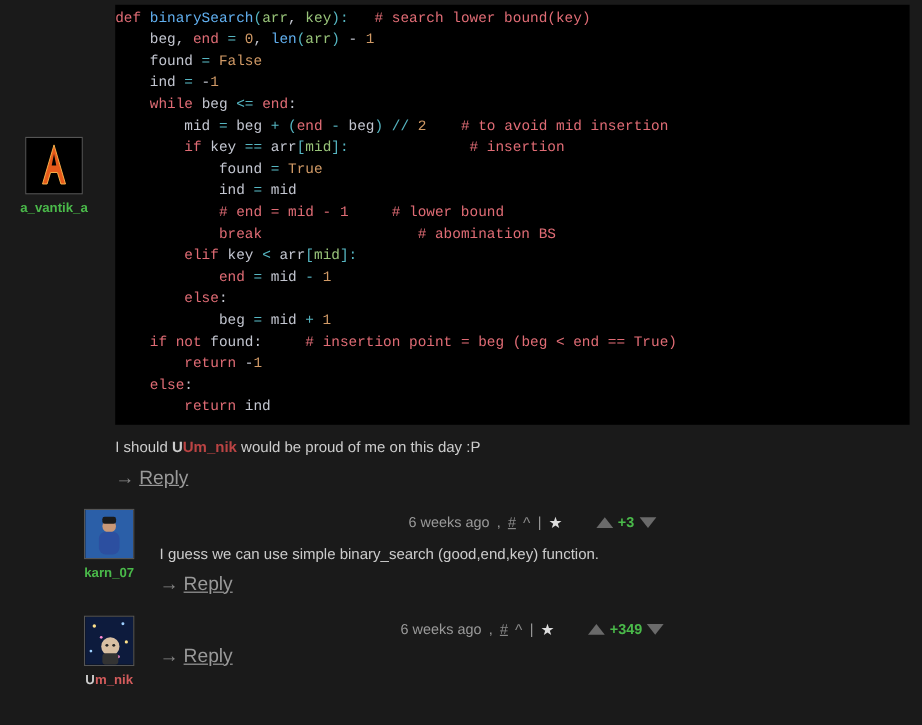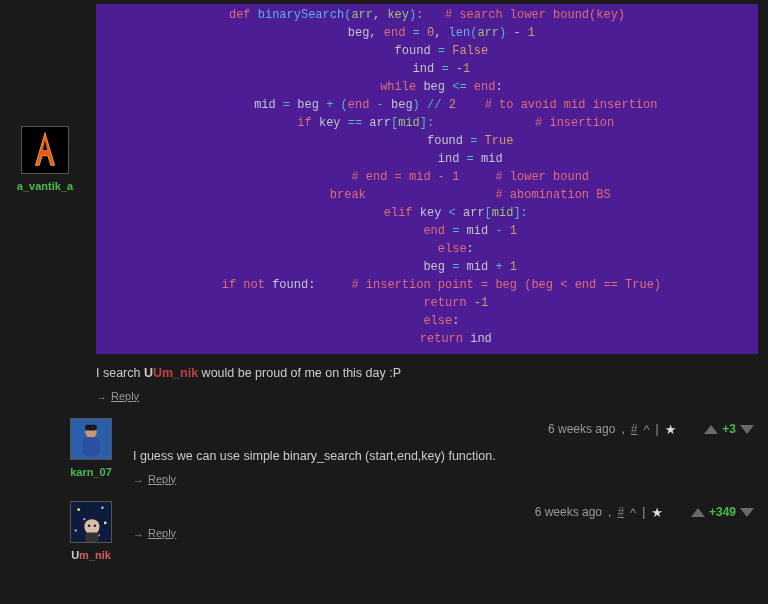--- a/index.html
+++ b/index.html
@@ -35,59 +35,58 @@
     font-size: 11px;
     font-weight: bold;
   }
   .u-green { color: #4aba4a; }
   .u-red { color: #d45c5c; }
   .comment-body {
     flex: 1;
     padding: 4px 10px 0 6px;
   }
   .code-block {
-    background: #4c1d95;
+    background: #000000;
     padding: 2px 0 6px 0;
     font-family: Consolas, 'Courier New', monospace;
     font-size: 12px;
     line-height: 18px;
     white-space: pre;
     color: #c3c6d0;
-    text-align: center;
   }
   .k { color: #e06c75; }
   .fn { color: #61afef; }
   .s { color: #98c379; }
   .n { color: #d19a66; }
   .op { color: #56b6c2; }
   .cm { color: #e06c75; }
   .cst { color: #d19a66; }
   .comment-text {
     margin-top: 10px;
     font-size: 12.5px;
     color: #ccc;
     line-height: 1.5;
   }
   .comment-text b { font-weight: bold; }
   .u-red-inline { color: #bb4444; }
   .reply-row {
     margin-top: 7px;
-    font-size: 11px;
+    font-size: 16px;
     color: #aaa;
   }
   .reply-row a {
     color: #999;
     text-decoration: underline;
     cursor: pointer;
   }
   .arrow { color: #888; margin-right: 4px; }
   .meta-row {
     display: flex;
     align-items: center;
-    justify-content: flex-end;
+    justify-content: center;
     padding-top: 8px;
     font-size: 12px;
     color: #9a9a9a;
     gap: 28px;
   }
   .meta-left { display: flex; align-items: center; gap: 6px; }
   .meta-left a { color: #888; text-decoration: underline; cursor: pointer; }
   .star { color: #ddd; font-size: 13px; }
   .caret-up { color: #888; text-decoration: none !important; font-size: 13px; }
   .vote-box {
@@ -106,21 +105,21 @@
   }
   .tri-up { border-bottom: 9px solid #6a6a6a; }
   .tri-down { border-top: 9px solid #6a6a6a; }
   .score-green { color: #4aba4a; font-weight: bold; }
   .avatar svg { display: block; width: 100%; height: 100%; }
 </style>
 </head>
 <body>
 
 <div class="comment depth0">
-  <div class="avatar-col wide" style="padding-top:90px;margin-top:36px;">
+  <div class="avatar-col wide" style="padding-top:114px;">
     <span class="avatar sz46">
       <svg viewBox="0 0 48 48">
         <rect width="48" height="48" fill="#000"></rect>
         <path d="M24 6 L34 40 L30 40 L27 30 L21 30 L18 40 L14 40 Z M22 24 L26 24 L24 14 Z" fill="#e65a1a"></path>
         <path d="M24 6 L34 40 L30 40 L27 30 L21 30 L18 40 L14 40 Z" fill="none" stroke="#ffb84d" stroke-width="0.8"></path>
       </svg>
     </span>
     <span class="username u-green">a_vantik_a</span>
   </div>
   <div class="comment-body">
@@ -139,21 +138,21 @@
         <span class="k">elif</span> key <span class="op">&lt;</span> arr<span class="op">[</span><span class="s">mid</span><span class="op">]:</span>
             <span class="k">end</span> <span class="op">=</span> mid <span class="op">-</span> <span class="n">1</span>
         <span class="k">else</span>:
             beg <span class="op">=</span> mid <span class="op">+</span> <span class="n">1</span>
     <span class="k">if</span> <span class="k">not</span> found:     <span class="cm"># insertion point = beg (beg &lt; end == True)</span>
         <span class="k">return</span> -<span class="n">1</span>
     <span class="k">else</span>:
         <span class="k">return</span> ind</div>
 
     <div class="comment-text">
-      <span>I search </span><b><span style="color:#ccc">U</span><span class="u-red-inline">Um_nik</span></b><span> would be proud of me on this day :P</span>
+      <span>I should </span><b><span style="color:#ccc">U</span><span class="u-red-inline">Um_nik</span></b><span> would be proud of me on this day :P</span>
     </div>
 
     <div class="reply-row">
       <span class="arrow">→</span><a>Reply</a>
     </div>
   </div>
 </div>
 
 <div class="comment depth1">
   <div class="avatar-col" style="padding-top:8px;">
@@ -176,21 +175,21 @@
         <a class="caret-up">^</a>
         <span>|</span>
         <span class="star">★</span>
       </div>
       <div class="vote-box">
         <span class="tri tri-up"></span>
         <span class="score-green">+3</span>
         <span class="tri tri-down"></span>
       </div>
     </div>
-    <div class="comment-text">I guess we can use simple binary_search (start,end,key) function.</div>
+    <div class="comment-text">I guess we can use simple binary_search (good,end,key) function.</div>
     <div class="reply-row">
       <span class="arrow">→</span><a>Reply</a>
     </div>
   </div>
 </div>
 
 <div class="comment depth1">
   <div class="avatar-col" style="padding-top:8px;">
     <span class="avatar sz40">
       <svg viewBox="0 0 42 42">

